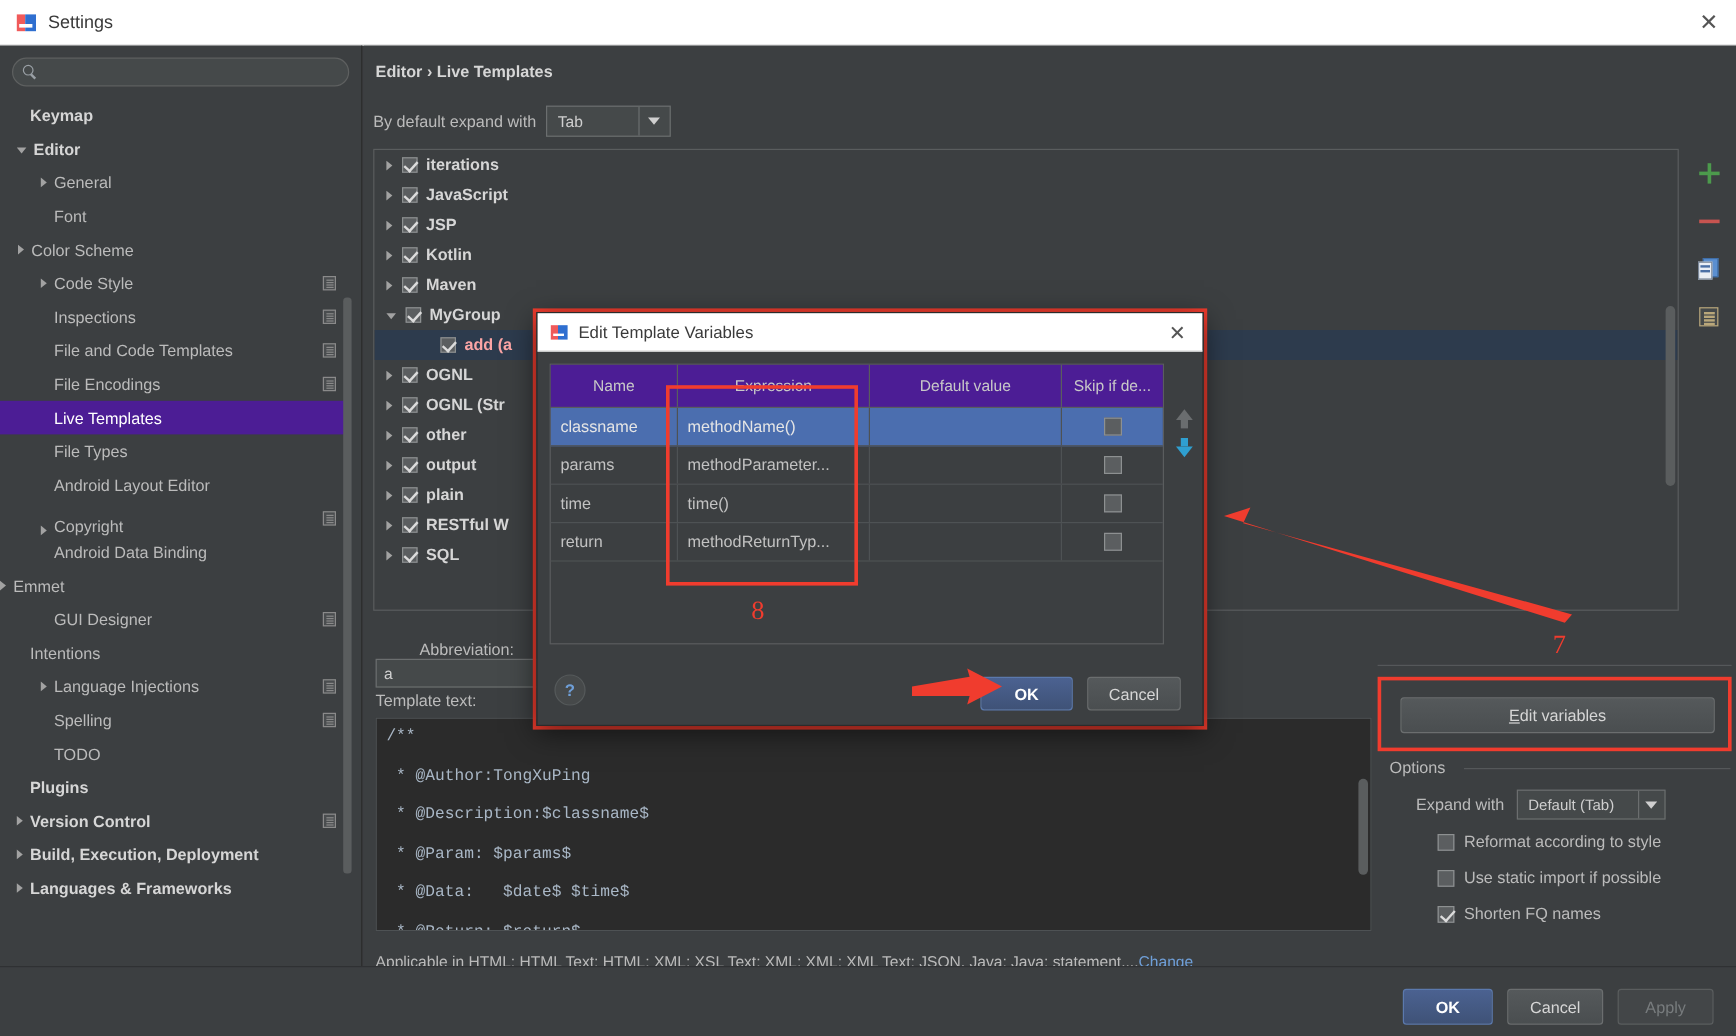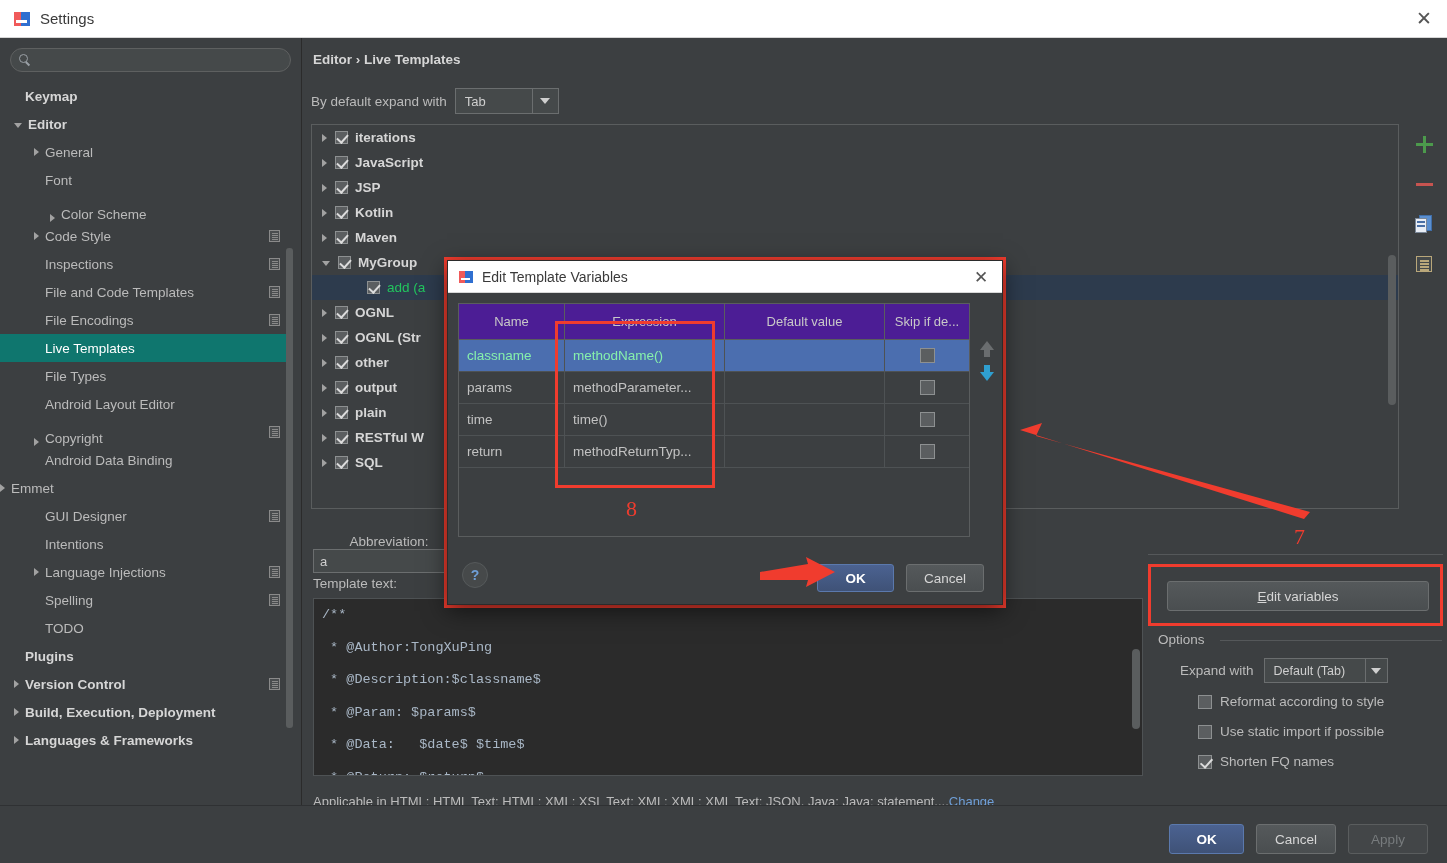--- a/index.html
+++ b/index.html
@@ -55,21 +55,21 @@
   .search-input {
     border:none; outline:none; background:transparent; color:#bbbbbb;
     font-family:"Liberation Sans", sans-serif; font-size:12px;
     margin-left:6px; width:225px;
   }
   .tree { position:absolute; left:0; top:44px; width:288px; height:723px; overflow:hidden; }
   .tnode {
     height:28px; display:flex; align-items:center; position:relative;
     padding-right:8px; white-space:nowrap; font-size:13.5px;
   }
-  .tnode.sel { background:#0f766e; }
+  .tnode.sel { background:#4c1d95; }
   .tnode.sel .tlabel { color:#ffffff; }
   .tnode .arrow {
     width:0; height:0; flex:0 0 auto;
     border-left:5px solid #a2a2a2; border-top:4px solid transparent; border-bottom:4px solid transparent;
     margin-right:6px;
   }
   .tnode .arrow.down {
     border-left:4px solid transparent; border-right:4px solid transparent;
     border-top:5px solid #a2a2a2; border-bottom:0;
     margin-top:2px;
@@ -142,21 +142,21 @@
   .tmpl-row .arrow.hidden { border:none; width:5px; margin-right:8px; }
   .cbx {
     width:13px;height:13px;border:1px solid #8d9091;background:#5b5e60;
     margin-right:7px;flex:0 0 auto;position:relative;
   }
   .cbx.checked::after {
     content:""; position:absolute; left:3px; top:0px; width:5px; height:9px;
     border:solid #dcdcdc; border-width:0 2px 2px 0; transform:rotate(42deg);
   }
   .tmpl-name { font-weight:bold; color:#d6d6d6; }
-  .tmpl-row.child .tmpl-name { font-weight:normal; color:#22c55e; }
+  .tmpl-row.child .tmpl-name { font-weight:bold; color:#fca5a5; }
   .tmpl-scroll {
     position:absolute; right:2px; top:130px; width:8px; height:150px;
     background:#5a5d5e; border-radius:4px;
   }
 
   
   .vtoolbar { position:absolute; left:1100px; top:86px; width:42px; height:385px; }
   .vt-item { width:42px; height:40px; display:flex; align-items:center; justify-content:center; }
   .icon-plus { position:relative; width:17px; height:17px; }
   .icon-plus::before { content:""; position:absolute; left:0; top:7px; width:17px; height:3px; background:#4c9a4c; }
@@ -271,21 +271,21 @@
   .vt-head div {
     display:flex; align-items:center; justify-content:center;
     color:#c8c8c8; font-size:13px; border-right:1px solid #5a5d5e;
   }
   .vt-row { display:flex; height:32px; border-bottom:1px solid #4e5254; }
   .vt-row.sel { background:#4b6eaf; }
   .vt-row div.cell {
     display:flex; align-items:center; padding-left:8px;
     color:#c2c2c2; font-size:13.5px; border-right:1px solid #4e5254; overflow:hidden; white-space:nowrap;
   }
-  .vt-row.sel div.cell { color:#86efac; }
+  .vt-row.sel div.cell { color:#e5e5e5; }
   .vt-row div.cell.center { justify-content:center; padding-left:0; }
   .skipbox { width:15px;height:15px;border:1px solid #8d9091;background:#5b5e60; }
   .colw1 { width:106px; } .colw2 { width:160px; } .colw3 { width:160px; } .colw4 { width:84px; border-right:none !important; }
   .vt-spacer { height:50px; }
   .updown { position:absolute; left:528px; top:48px; width:22px; height:60px; }
   .arr-up { width:0;height:0;border-left:7px solid transparent;border-right:7px solid transparent;border-bottom:9px solid #6a6d6f; margin:0 auto; }
   .arr-up-stem { width:6px;height:7px;background:#6a6d6f;margin:0 auto; }
   .arr-dn-stem { width:6px;height:7px;background:#2f9fd0;margin:0 auto; }
   .arr-dn { width:0;height:0;border-left:7px solid transparent;border-right:7px solid transparent;border-top:9px solid #2f9fd0; margin:0 auto; }
   .expr-outline {
@@ -343,21 +343,21 @@
           <span class="tlabel">Editor</span>
         </div>
         <div class="tnode" style="padding-left: 34px;">
           <span class="arrow "></span>
           <span class="tlabel">General</span>
         </div>
         <div class="tnode" style="padding-left: 34px;">
           <span class="arrow none"></span>
           <span class="tlabel">Font</span>
         </div>
-        <div class="tnode" style="padding-left: 50px; align-items: flex-end;">
+        <div class="tnode" style="padding-left: 15px;">
           <span class="arrow "></span>
           <span class="tlabel">Color Scheme</span>
         </div>
         <div class="tnode" style="padding-left: 34px;">
           <span class="arrow "></span>
           <span class="tlabel">Code Style</span>
           <span class="copyicon"></span>
         </div>
         <div class="tnode" style="padding-left: 34px;">
           <span class="arrow none"></span>
@@ -397,21 +397,21 @@
         </div>
         <div class="tnode" style="">
           <span class="arrow "></span>
           <span class="tlabel">Emmet</span>
         </div>
         <div class="tnode" style="padding-left: 34px;">
           <span class="arrow none"></span>
           <span class="tlabel">GUI Designer</span>
           <span class="copyicon"></span>
         </div>
-        <div class="tnode" style="padding-left: 34px;">
+        <div class="tnode" style="padding-left: 14px;">
           <span class="arrow none"></span>
           <span class="tlabel">Intentions</span>
         </div>
         <div class="tnode" style="padding-left: 34px;">
           <span class="arrow "></span>
           <span class="tlabel">Language Injections</span>
           <span class="copyicon"></span>
         </div>
         <div class="tnode" style="padding-left: 34px;">
           <span class="arrow none"></span>

